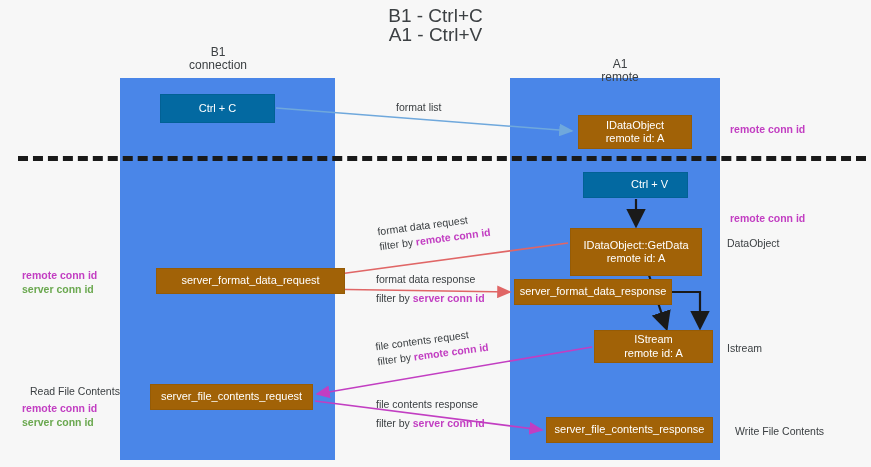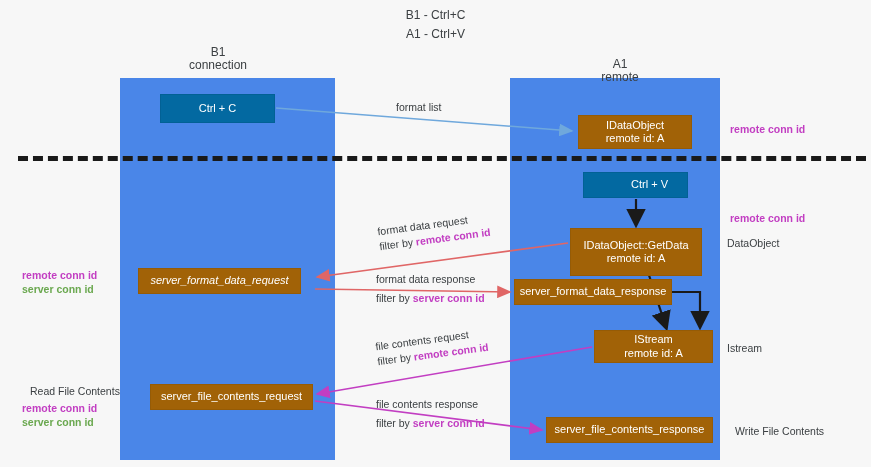--- a/index.html
+++ b/index.html
@@ -12,21 +12,21 @@
   }
   #stage{position:absolute;left:0;top:0;width:871px;height:467px;}
 
   
   .abs{position:absolute;}
 
   
   #title{
     left:0;top:6px;width:871px;
     text-align:center;
-    font-size:12px;color:#3c4043;line-height:19px;
+    font-size:19px;color:#3c4043;line-height:19px;
     white-space:pre-line;
   }
 
   
   .lane-head{
     font-size:12px;color:#3c4043;text-align:center;line-height:13px;
     white-space:pre-line;
   }
   #head-b1{left:148px;top:46px;width:140px;}
   #head-a1{left:545px;top:46px;width:150px;margin-top:12px;}
@@ -51,21 +51,21 @@
     text-align:center;white-space:pre-line;
     border:1px solid rgba(0,0,0,0.07);
   }
   .green{background:#0369a1;}
   .orange{background:#a16207;}
 
   #n-ctrlc {left:160px;top:94px; width:115px;height:29px;}
   #n-idataobject{left:578px;top:115px;width:114px;height:34px;}
   #n-ctrlv {left:583px;top:172px;width:105px;height:26px;padding-left:28px;}
   #n-getdata{left:570px;top:228px;width:132px;height:48px;}
-  #n-sfdreq {left:138px;top:268px;width:163px;height:26px;font-style:italic;}
+  #n-sfdreq {left:156px;top:268px;width:189px;height:26px;}
   #n-sfdres {left:514px;top:279px;width:158px;height:26px;}
   #n-istream{left:594px;top:330px;width:119px;height:33px;}
   #n-sfcreq {left:150px;top:384px;width:163px;height:26px;}
   #n-sfcres {left:546px;top:417px;width:167px;height:26px;}
 
   
   .edge-label{
     font-size:10.5px;color:#3c4043;line-height:15px;
     white-space:nowrap;
   }

